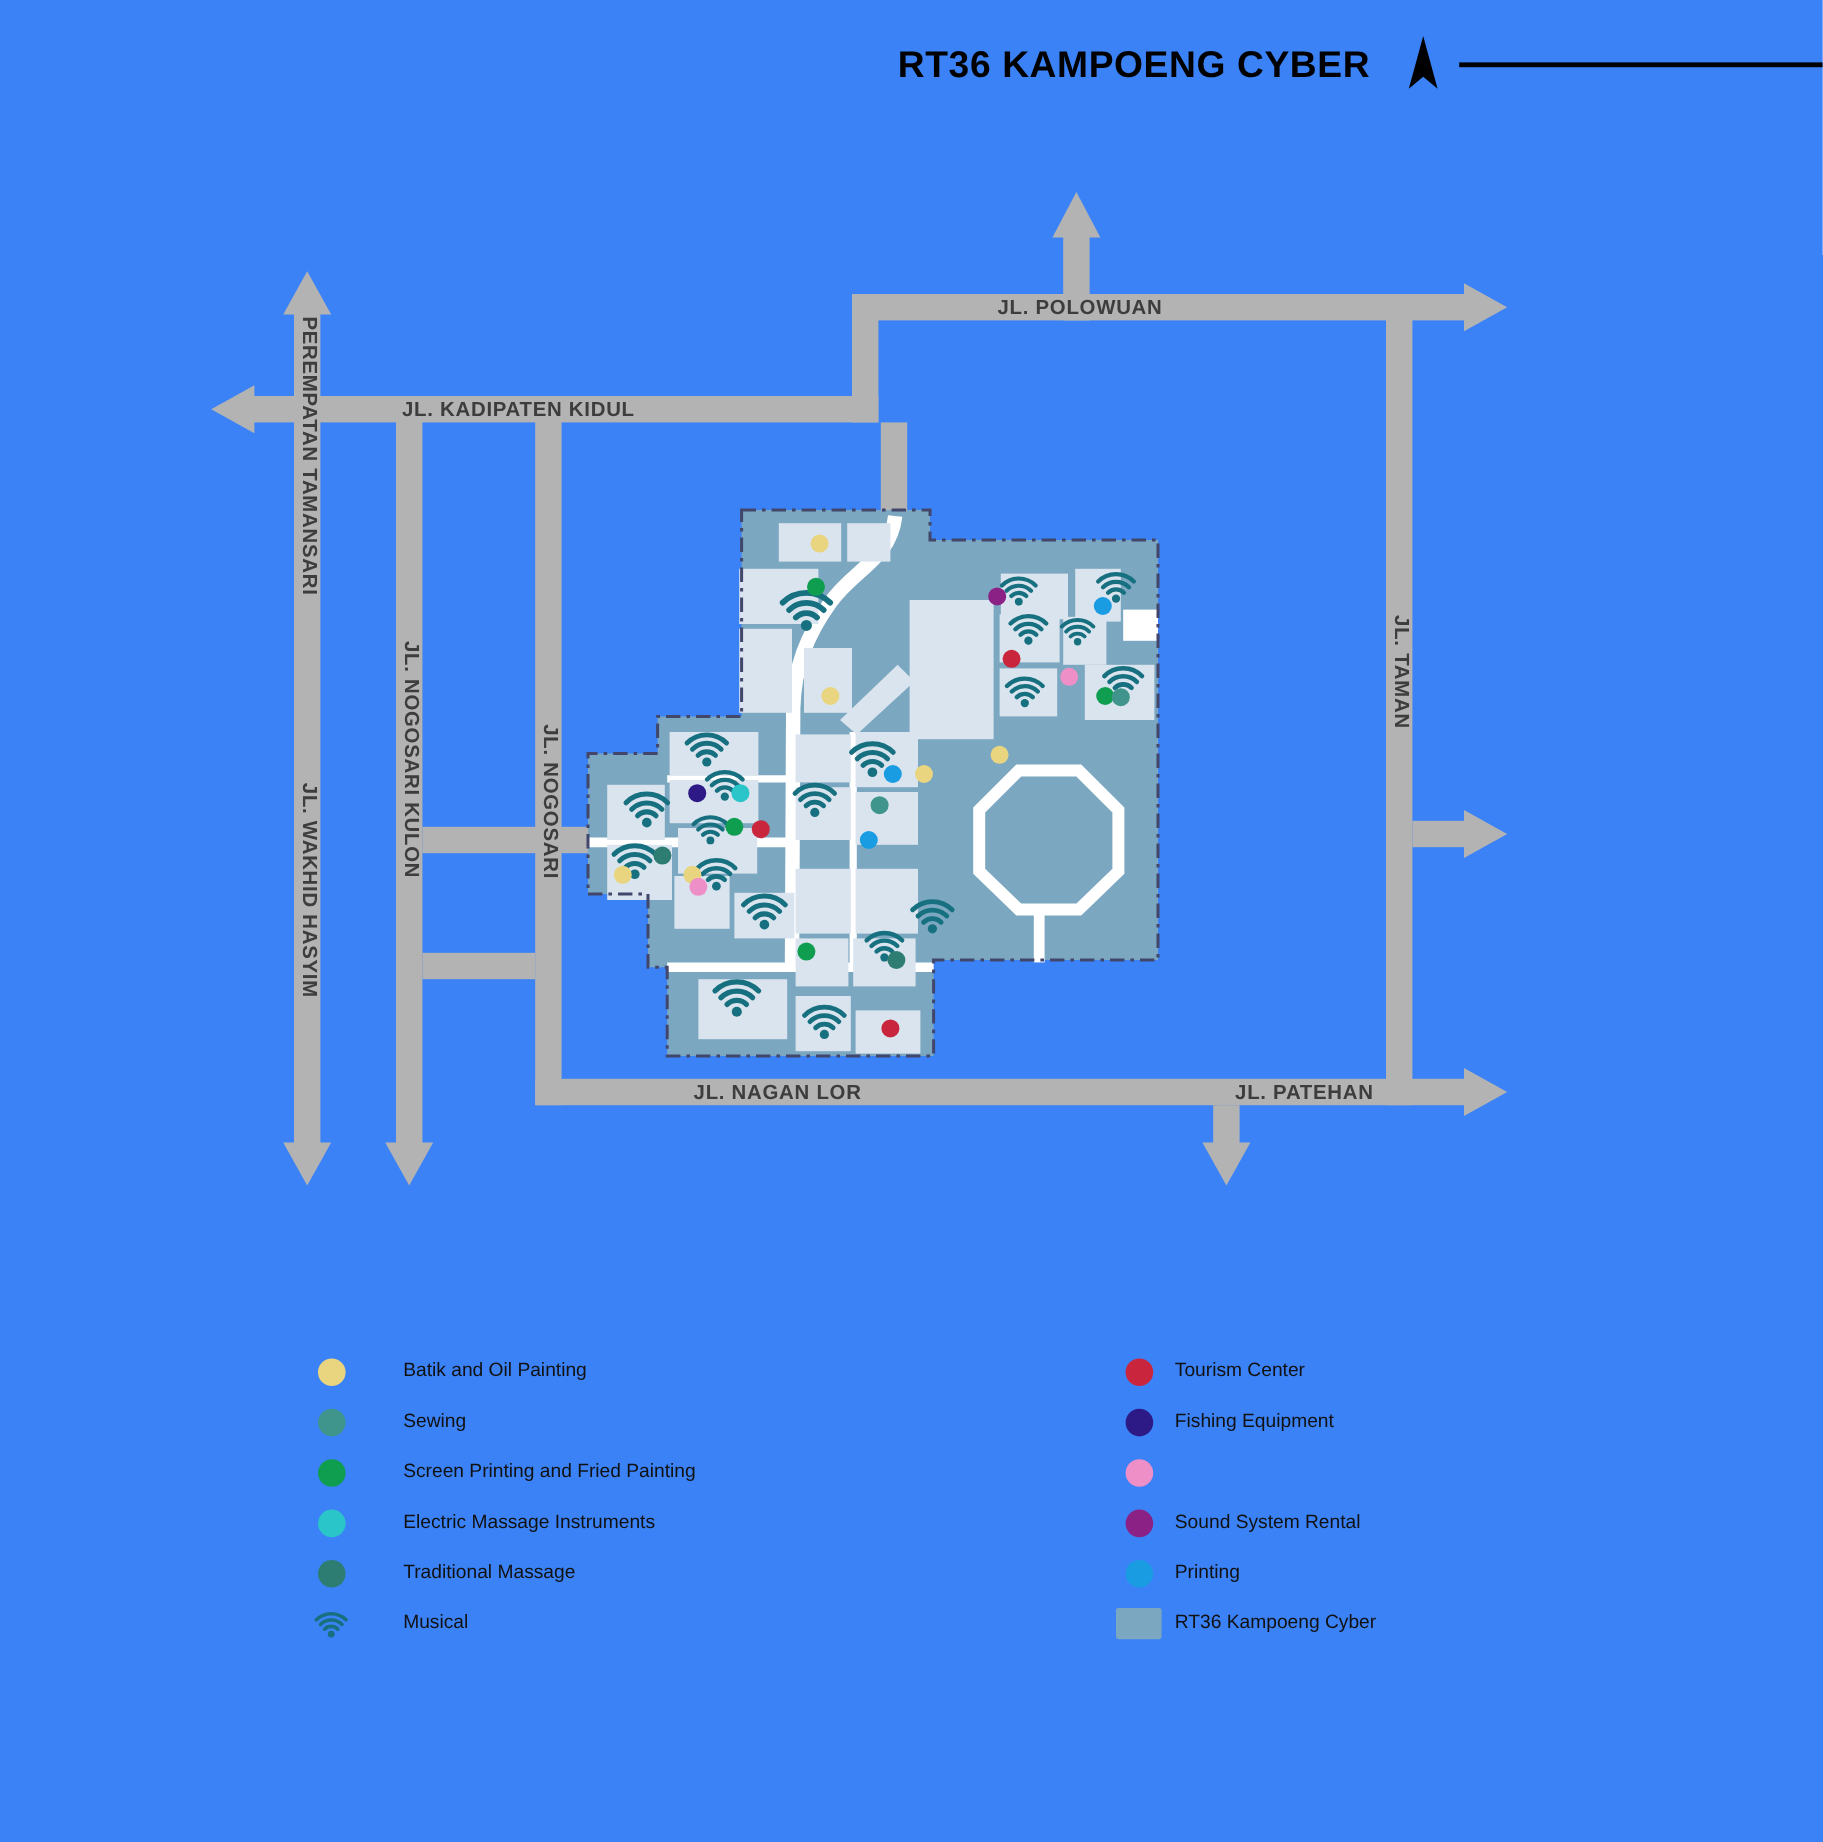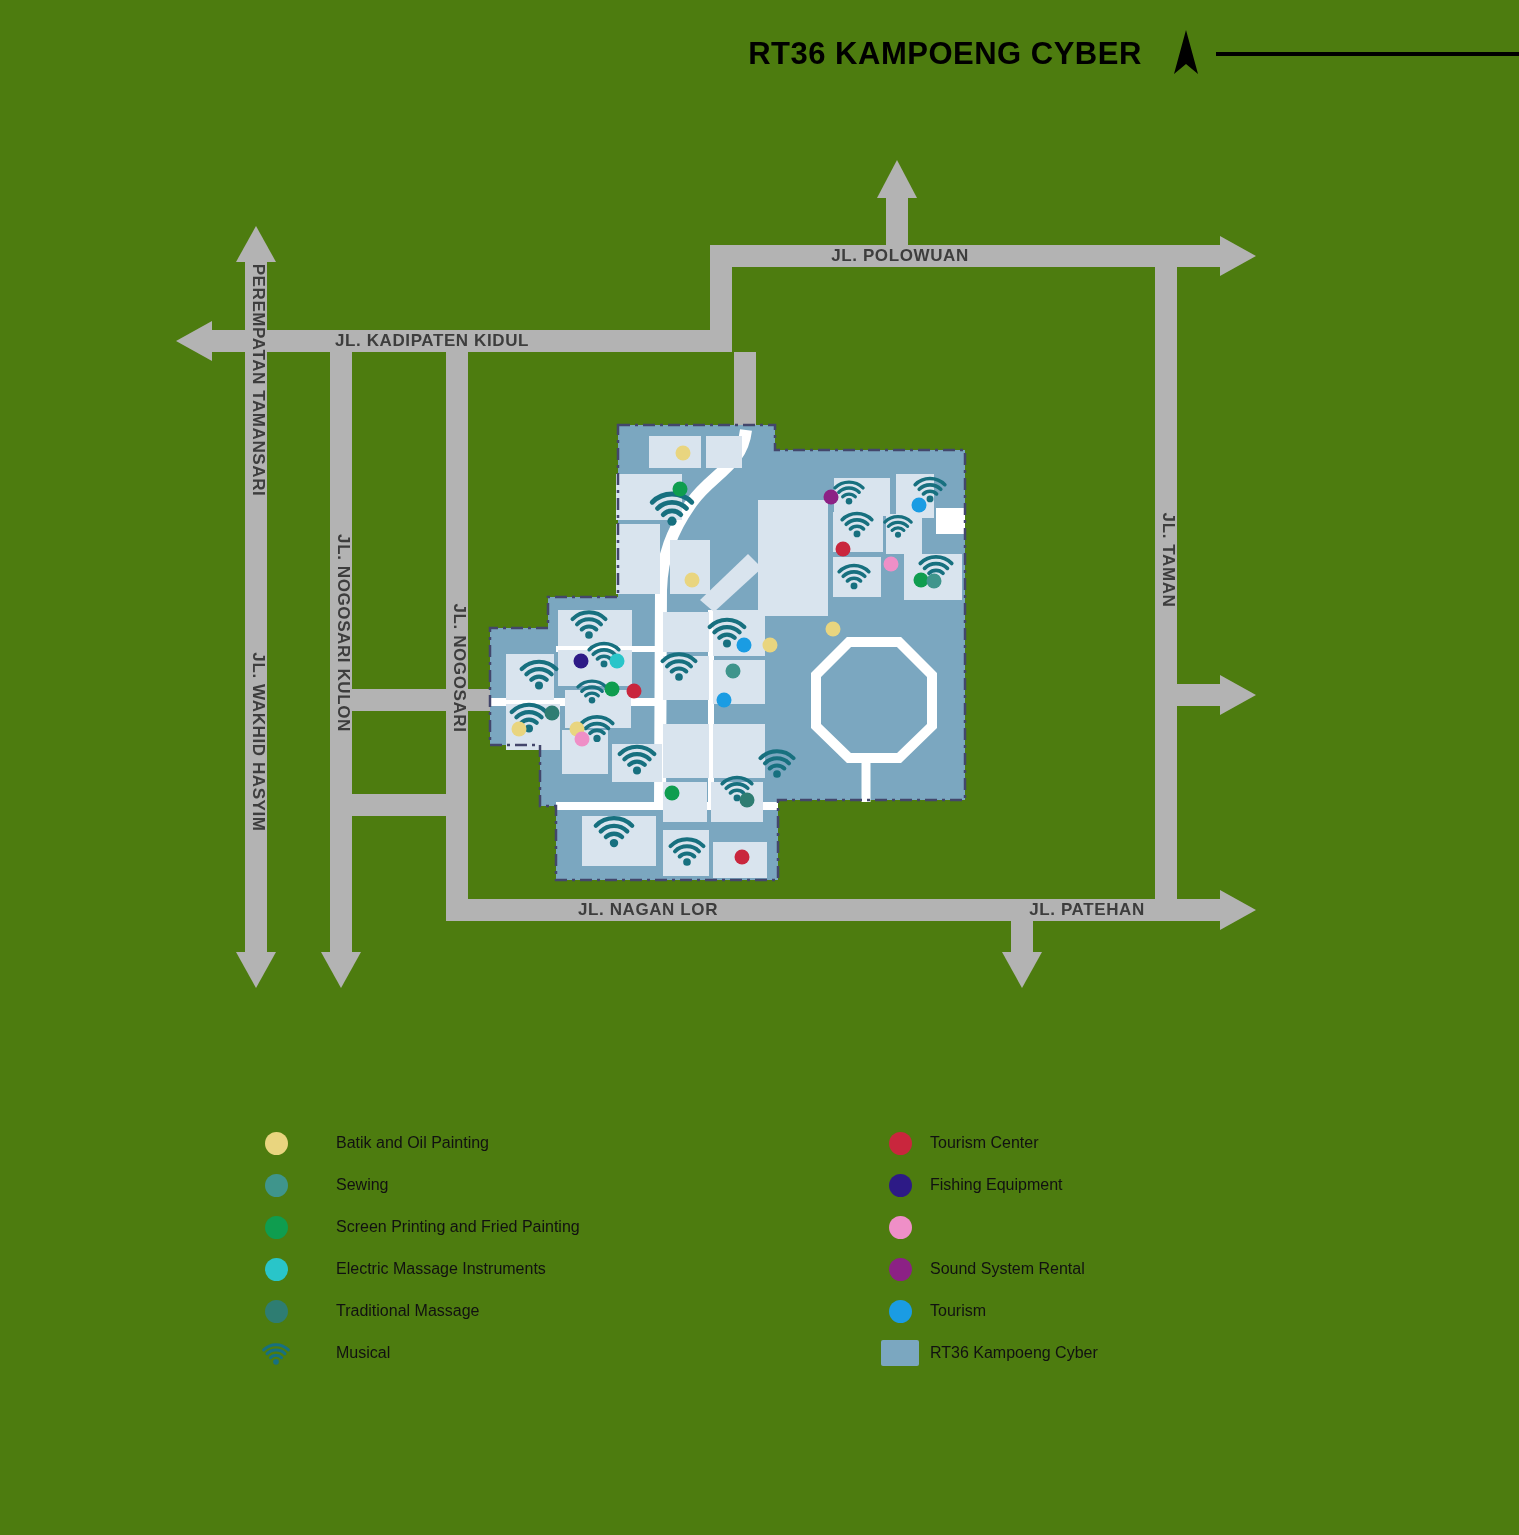--- a/index.html
+++ b/index.html
@@ -1,26 +1,26 @@
 <!DOCTYPE html>
 <html><head>
 <meta charset="utf-8">
 <style>
   html,body{margin:0;padding:0;background:#fff;}
-  .canvas{position:relative;width:1519px;height:1535px;background:#4d7c0f;
+  .canvas{position:relative;width:1519px;height:1535px;background:#3b82f6;
           font-family:"Liberation Sans",sans-serif;overflow:hidden;}
   .title{position:absolute;left:945px;top:36px;transform:translateX(-50%);
          font-size:31px;font-weight:bold;letter-spacing:.5px;color:#000;white-space:nowrap;}
   .compass{position:absolute;left:1172px;top:30px;}
   .topline{position:absolute;left:1216px;top:52px;width:303px;height:4px;background:#000;}
   svg.map{position:absolute;left:0;top:0;}
   .rlabel{font-size:17px;font-weight:bold;fill:#3d3d3d;letter-spacing:.6px;}
   
   .legend-col{position:absolute;top:1122px;display:flex;flex-direction:column;}
-  .col-left{left:256px;} .col-right{left:880px;justify-content:space-between;}
+  .col-left{left:256px;} .col-right{left:929px;justify-content:space-between;}
   .legend-row{display:flex;align-items:center;height:42px;}
   .swatch{width:40px;display:flex;justify-content:center;align-items:center;}
   .dot{width:23px;height:23px;border-radius:50%;background:#999;}
   .square{width:38px;height:26px;border-radius:2px;background:#7ba7c0;}
   .lbl{font-size:16px;color:#111;white-space:nowrap;}
   .col-left .lbl{margin-left:40px;}
   .col-right .lbl{margin-left:10px;}
 </style>
 </head>
 <body>
@@ -255,21 +255,21 @@
     <div class="legend-row">
       <span class="swatch">
           <span class="dot" style="background: rgb(140, 33, 133);"></span>
         </span>
       <span class="lbl">Sound System Rental</span>
     </div>
     <div class="legend-row">
       <span class="swatch">
           <span class="dot" style="background: rgb(26, 156, 227);"></span>
         </span>
-      <span class="lbl">Tourism</span>
+      <span class="lbl">Printing</span>
     </div>
     <div class="legend-row">
       <span class="swatch">
           <span class="square" style="background: rgb(123, 167, 192);"></span>
         </span>
       <span class="lbl">RT36 Kampoeng Cyber</span>
     </div>
   </div>
 
 </div>

